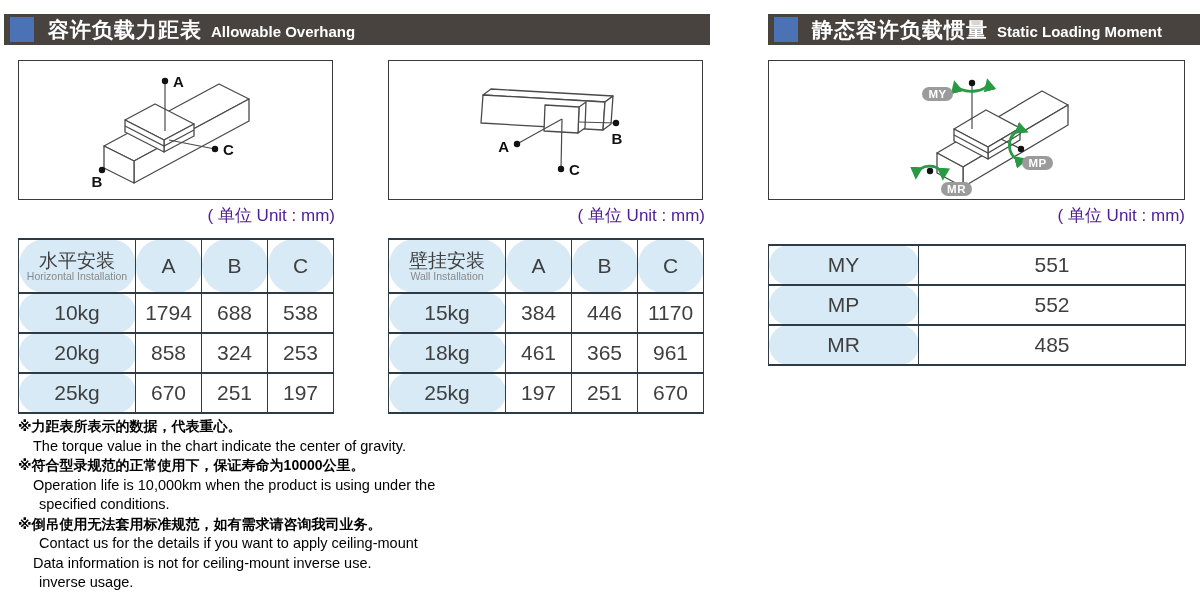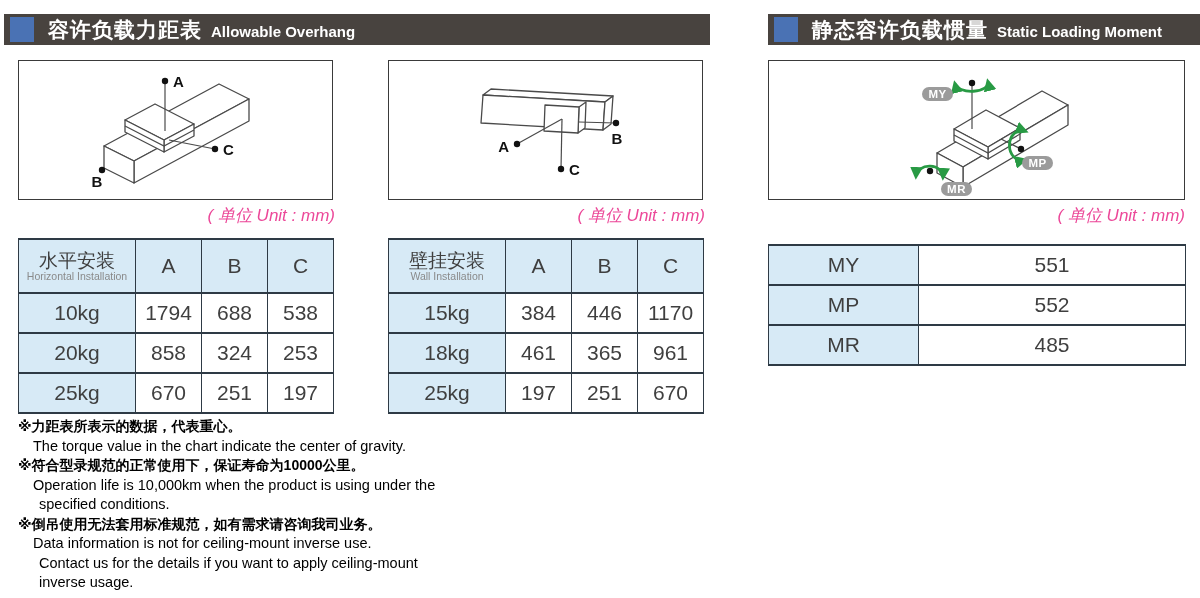--- a/index.html
+++ b/index.html
@@ -20,27 +20,27 @@
   .dbox text{font-family:"Liberation Sans","DejaVu Sans",sans-serif;}
   .lineart{fill:#ffffff;stroke:#4a4a4a;stroke-width:1.3;stroke-linejoin:round;}
   .thin{stroke:#4a4a4a;stroke-width:1.2;fill:none;}
   .pt{fill:#111;}
   .ptlabel{font-size:15px;font-weight:bold;fill:#111;}
   .grn{stroke:#289a44;stroke-width:2.8;fill:none;}
   .badge{fill:#9b9b9b;}
   .badgetext{font-size:11.5px;font-weight:bold;fill:#ffffff;letter-spacing:0.5px;}
 
   
-  .unit{position:absolute;top:204px;height:24px;font-size:17px;color:#ec4899;text-align:right;white-space:nowrap;font-style:italic;}
+  .unit{position:absolute;top:204px;height:24px;font-size:17px;color:#4c1d95;text-align:right;white-space:nowrap;}
 
   
   .dtable{position:absolute;border-collapse:collapse;table-layout:fixed;background:#fff;}
   .dtable td,.dtable th{border:1.5px solid #2e3a45;border-top-width:2px;border-bottom-width:2px;
       text-align:center;vertical-align:middle;padding:0;color:#3f3f3f;font-weight:normal;}
-  .blue{background:#d7eaf6;}
+  .blue{background:#d7eaf6;border-radius:26px;}
   .hth{height:52px;}
   .hzh{font-size:19px;line-height:21px;}
   .hen{font-size:10.5px;line-height:11px;color:#8a8a8a;}
   .colh{font-size:21px;}
   .drow td{height:38px;font-size:21px;}
   .mrow td{height:38px;font-size:21px;}
 
   
   .notes{position:absolute;left:18px;top:417px;width:600px;}
   .nzh{font-size:14px;font-weight:700;color:#000000;line-height:19.5px;white-space:nowrap;}
@@ -256,18 +256,18 @@
   </tbody>
     </table>
 
   <div class="notes">
     <div class="nzh">※力距表所表示的数据，代表重心。</div>
     <div class="nen">The torque value in the chart indicate the center of gravity.</div>
     <div class="nzh">※符合型录规范的正常使用下，保证寿命为10000公里。</div>
     <div class="nen">Operation life is 10,000km when the product is using under the</div>
     <div class="nen nen2">specified conditions.</div>
     <div class="nzh">※倒吊使用无法套用标准规范，如有需求请咨询我司业务。</div>
+    <div class="nen nen2">Contact us for the details if you want to apply ceiling-mount</div>
     <div class="nen">Data information is not for ceiling-mount inverse use.</div>
-    <div class="nen nen2">Contact us for the details if you want to apply ceiling-mount</div>
     <div class="nen nen2">inverse usage.</div>
   </div>
 
 </div>
 
 </body></html>

